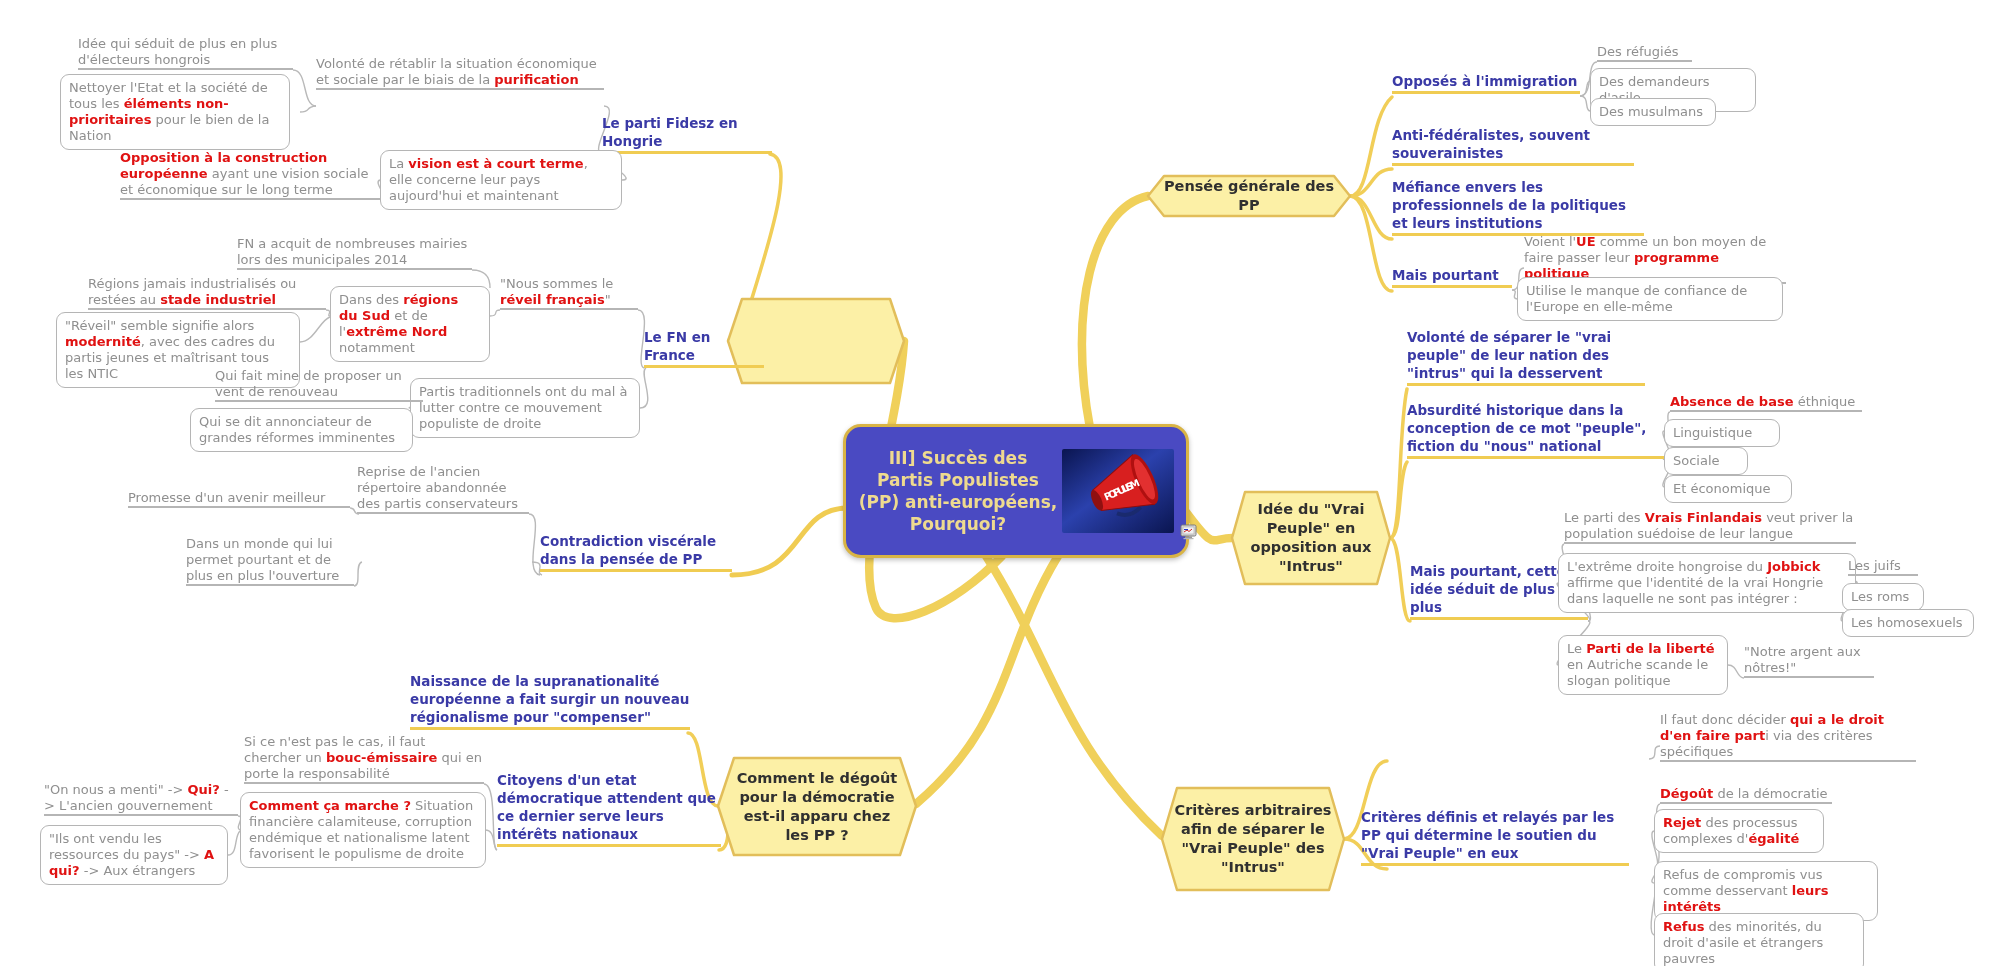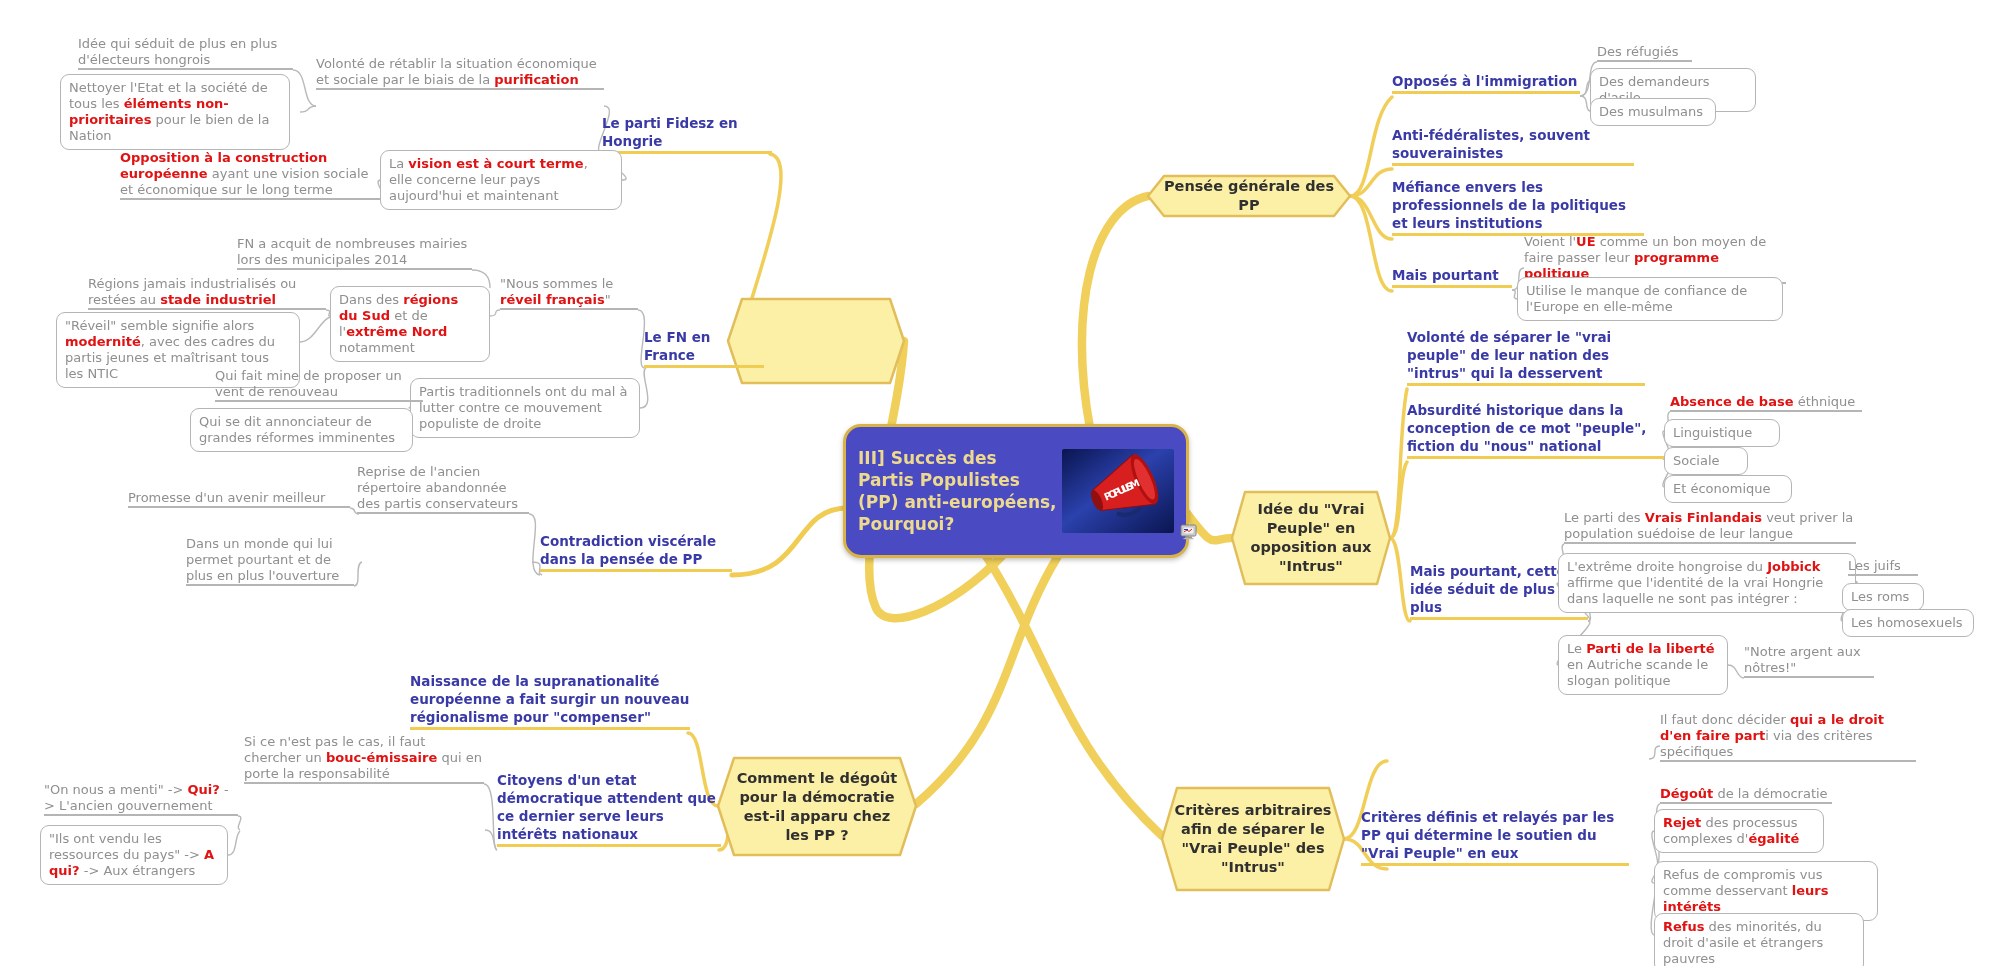--- a/index.html
+++ b/index.html
@@ -11,21 +11,21 @@
   .b{border:1.5px solid #b5b5b5;border-radius:9px;padding:5px 8px;background:#fff;}
   .blue{position:absolute;color:#3a3aa6;font-weight:bold;font-size:13.5px;line-height:18px;
         border-bottom:3px solid #f0cc52;padding-bottom:1px;z-index:2;}
   .n .r{color:#e01212;font-weight:bold;}
   .n .g{color:#8f8f8f;}
   .bub{position:absolute;display:flex;align-items:center;justify-content:center;text-align:center;
        font-weight:bold;font-size:14.5px;line-height:19px;color:#303030;z-index:2;padding:0 12px;box-sizing:border-box;}
   .root-node{position:absolute;left:843px;top:424px;width:346px;height:134px;background:#4a4ac2;
        border:3px solid #d9b445;border-radius:18px;box-sizing:border-box;display:flex;align-items:center;
        justify-content:space-between;padding:8px 12px;z-index:3;box-shadow:0 2px 5px rgba(0,0,0,.25);}
-  .root-title{color:#eeda8f;font-weight:bold;font-size:17px;line-height:1.3;text-align:left;width:200px;}
+  .root-title{color:#eeda8f;font-weight:bold;font-size:17px;line-height:1.3;text-align:center;width:200px;}
   .monitor{position:absolute;z-index:4;}
 </style>
 </head>
 <body>
 
 <div id="canvas">
 
 <svg id="edges" width="2000" height="966">
 
   <g fill="none" stroke="#F0D05A" stroke-width="8.5" stroke-linecap="round">
@@ -193,16 +193,17 @@
 <div class="n b" style="left:1842px;top:583px;width:64px"><span class="g">Les roms</span></div>
 <div class="n b" style="left:1842px;top:609px;width:114px"><span class="g">Les homosexuels</span></div>
 <div class="n b" style="left:1558px;top:635px;width:152px"><span class="g">Le </span><span class="r">Parti de la liberté</span><span class="g"> en Autriche scande le slogan politique</span></div>
 <div class="n f" style="left:1744px;top:644px;width:130px"><span class="g">"Notre argent aux nôtres!"</span></div>
 <div class="n f" style="left:1660px;top:712px;width:256px"><span class="g">Il faut donc décider </span><span class="r">qui a le droit d'en faire part</span><span class="g">i via des critères spécifiques</span></div>
 <div class="n f" style="left:1660px;top:786px;width:172px"><span class="r">Dégoût</span><span class="g"> de la démocratie</span></div>
 <div class="n b" style="left:1654px;top:809px;width:152px"><span class="r">Rejet</span><span class="g"> des processus complexes d'</span><span class="r">égalité</span></div>
 <div class="n b" style="left:1654px;top:861px;width:206px"><span class="g">Refus de compromis vus comme desservant </span><span class="r">leurs intérêts</span></div>
 <div class="n b" style="left:1654px;top:913px;width:192px"><span class="r">Refus</span><span class="g"> des minorités, du droit d'asile et étrangers pauvres</span></div>
 <div class="n f" style="left:244px;top:734px;width:240px"><span class="g">Si ce n'est pas le cas, il faut chercher un </span><span class="r">bouc-émissaire</span><span class="g"> qui en porte la responsabilité</span></div>
+<div class="n b" style="left:240px;top:792px;width:228px"><span class="r">Comment ça marche ?</span><span class="g">  Situation financière calamiteuse, corruption endémique et nationalisme latent favorisent le populisme de droite</span></div>
 <div class="n f" style="left:44px;top:782px;width:194px"><span class="g">"On nous a menti" -&gt; </span><span class="r">Qui?</span><span class="g"> -&gt; L'ancien gouvernement</span></div>
 <div class="n b" style="left:40px;top:825px;width:170px"><span class="g">"Ils ont vendu les ressources du pays" -&gt; </span><span class="r">A qui?</span><span class="g"> -&gt; Aux étrangers</span></div>
 
 </div>
 
 </body></html>

